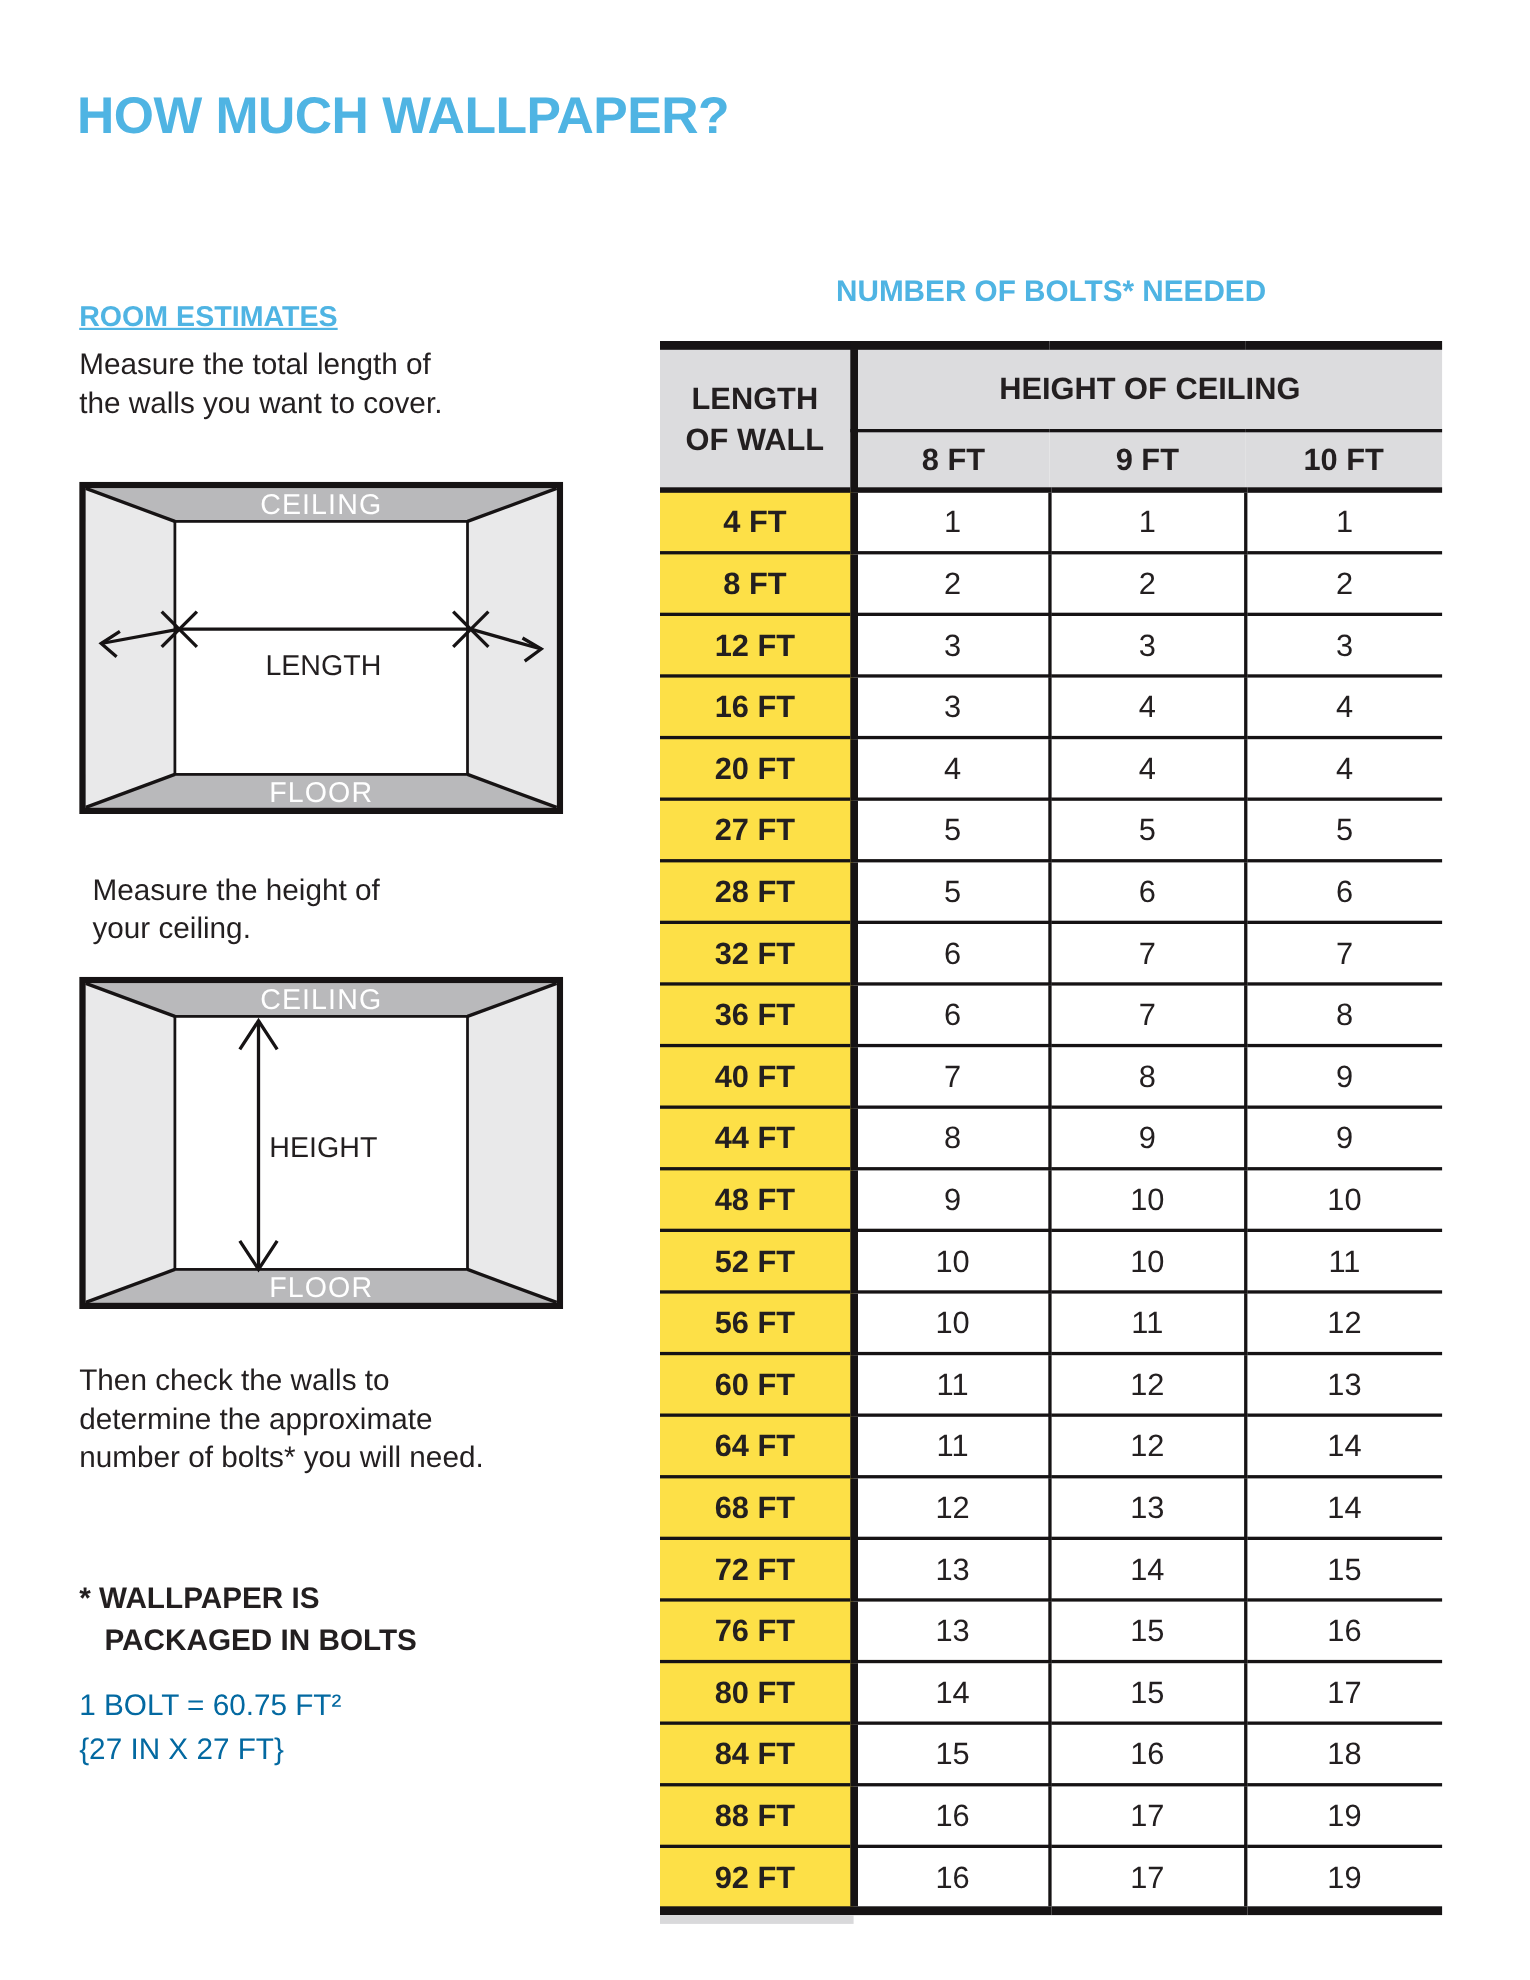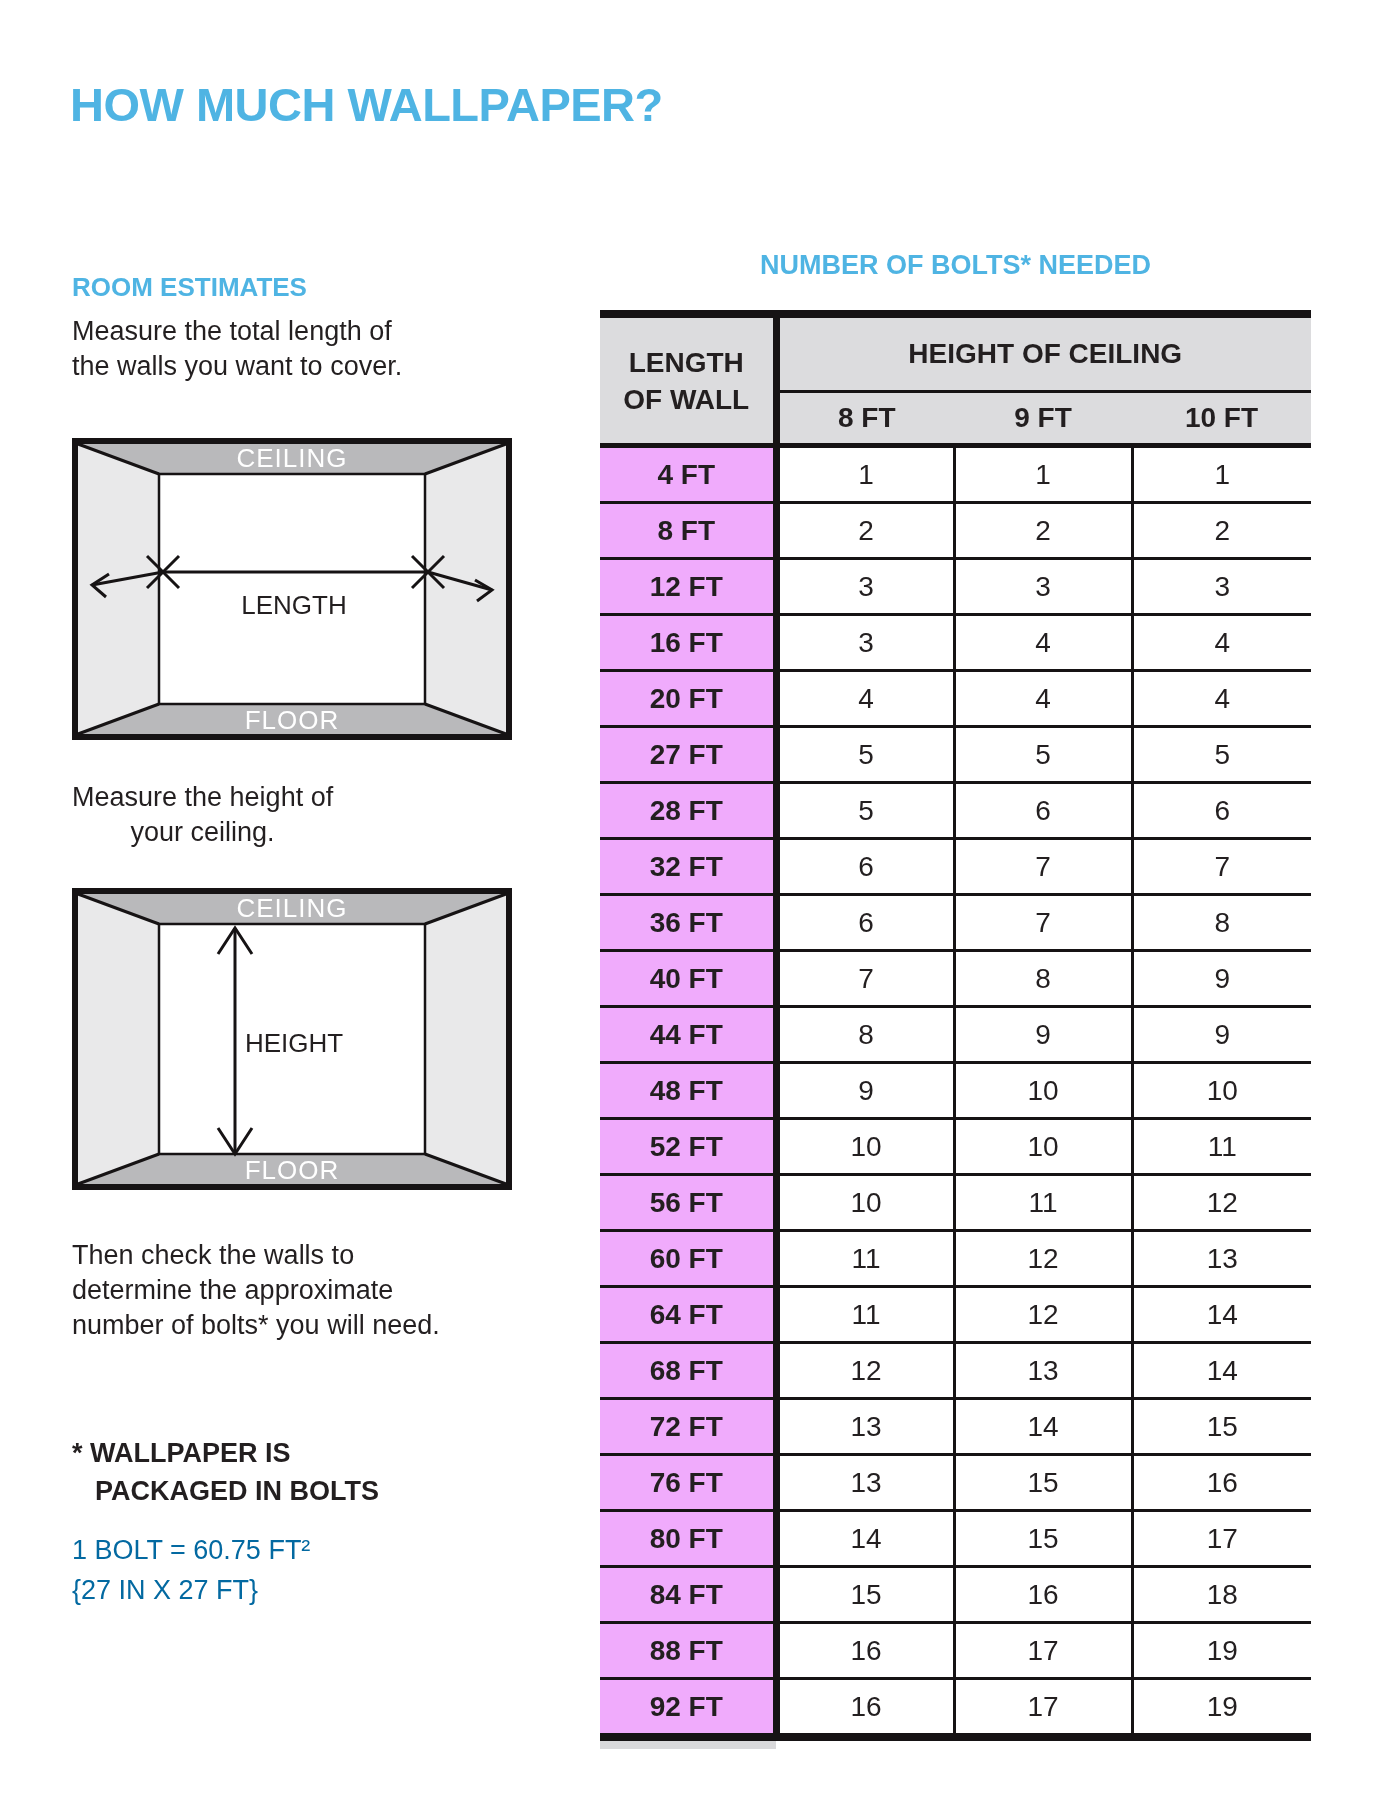--- a/index.html
+++ b/index.html
@@ -40,39 +40,39 @@
     text-align:center;vertical-align:middle;font-size:28px;padding:0;
   }
   table.bolts thead th{background:#dcdcde;font-weight:bold;}
   th.corner{
     border-right:7px solid #161314;border-bottom:5px solid #161314;
     white-space:pre-line;line-height:37px;
   }
   th.group{border-bottom:3px solid #161314;height:72px;}
   tr.sub th{border-bottom:5px solid #161314;height:50px;}
   tbody th.rowlabel{
-    background:#f0abfc;font-weight:bold;
+    background:#fde047;font-weight:bold;
     border-right:7px solid #161314;border-bottom:3px solid #161314;height:53px;
   }
   tbody td{
     font-weight:normal;background:#ffffff;
     border-bottom:3px solid #161314;border-right:3px solid #161314;
   }
   tbody td:last-child{border-right:none;}
   tbody tr:last-child th, tbody tr:last-child td{border-bottom:8px solid #161314;}
   .stub{width:176px;height:8px;background:#d9d9db;}
   
   .diagram svg{display:block;}
 </style>
 </head>
 <body>
 
 <h1 class="abs page-title">HOW MUCH WALLPAPER?</h1>
 
-<h2 class="abs sec-heading" style="left:72px;top:250px;">ROOM ESTIMATES</h2>
+<h2 class="abs sec-heading" style="left:72px;top:250px;text-decoration:underline;">ROOM ESTIMATES</h2>
 
 <p class="abs body-text" style="left:72px;top:314px;margin:0;">Measure the total length of
 the walls you want to cover.</p>
 
 <div class="abs diagram" style="left:72px;top:438px;">
   <svg width="440" height="302" viewBox="0 0 440 302" xmlns="http://www.w3.org/2000/svg">
     <rect x="3" y="3" width="434" height="296" fill="#ffffff" stroke="#161314" stroke-width="6"></rect>
     <polygon points="6,6 434,6 353,36 87,36" fill="#b9b9bb"></polygon>
     <polygon points="6,296 434,296 353,266 87,266" fill="#b9b9bb"></polygon>
     <polygon points="6,6 87,36 87,266 6,296" fill="#e9e9ea"></polygon>
@@ -94,21 +94,21 @@
       <polyline points="37,136 20,147 34,159"></polyline>
       <line x1="356" y1="134" x2="420" y2="152"></line>
       <polyline points="403,142 420,152 405,163"></polyline>
     </g>
     <text x="220" y="29" text-anchor="middle" font-size="26" letter-spacing="1" fill="#ffffff">CEILING</text>
     <text x="220" y="291" text-anchor="middle" font-size="26" letter-spacing="1" fill="#ffffff">FLOOR</text>
     <text x="222" y="176" text-anchor="middle" font-size="26" fill="#231f20">LENGTH</text>
   </svg>
 </div>
 
-<p class="abs body-text" style="left:72px;top:780px;margin:0;text-align:center;">Measure the height of
+<p class="abs body-text" style="left:72px;top:780px;margin:12px;">Measure the height of
 your ceiling.</p>
 
 <div class="abs diagram" style="left:72px;top:888px;">
   <svg width="440" height="302" viewBox="0 0 440 302" xmlns="http://www.w3.org/2000/svg">
     <rect x="3" y="3" width="434" height="296" fill="#ffffff" stroke="#161314" stroke-width="6"></rect>
     <polygon points="6,6 434,6 353,36 87,36" fill="#b9b9bb"></polygon>
     <polygon points="6,296 434,296 353,266 87,266" fill="#b9b9bb"></polygon>
     <polygon points="6,6 87,36 87,266 6,296" fill="#e9e9ea"></polygon>
     <polygon points="434,6 353,36 353,266 434,296" fill="#e9e9ea"></polygon>
     <rect x="87" y="36" width="266" height="230" fill="#ffffff" stroke="#161314" stroke-width="2.5"></rect>

